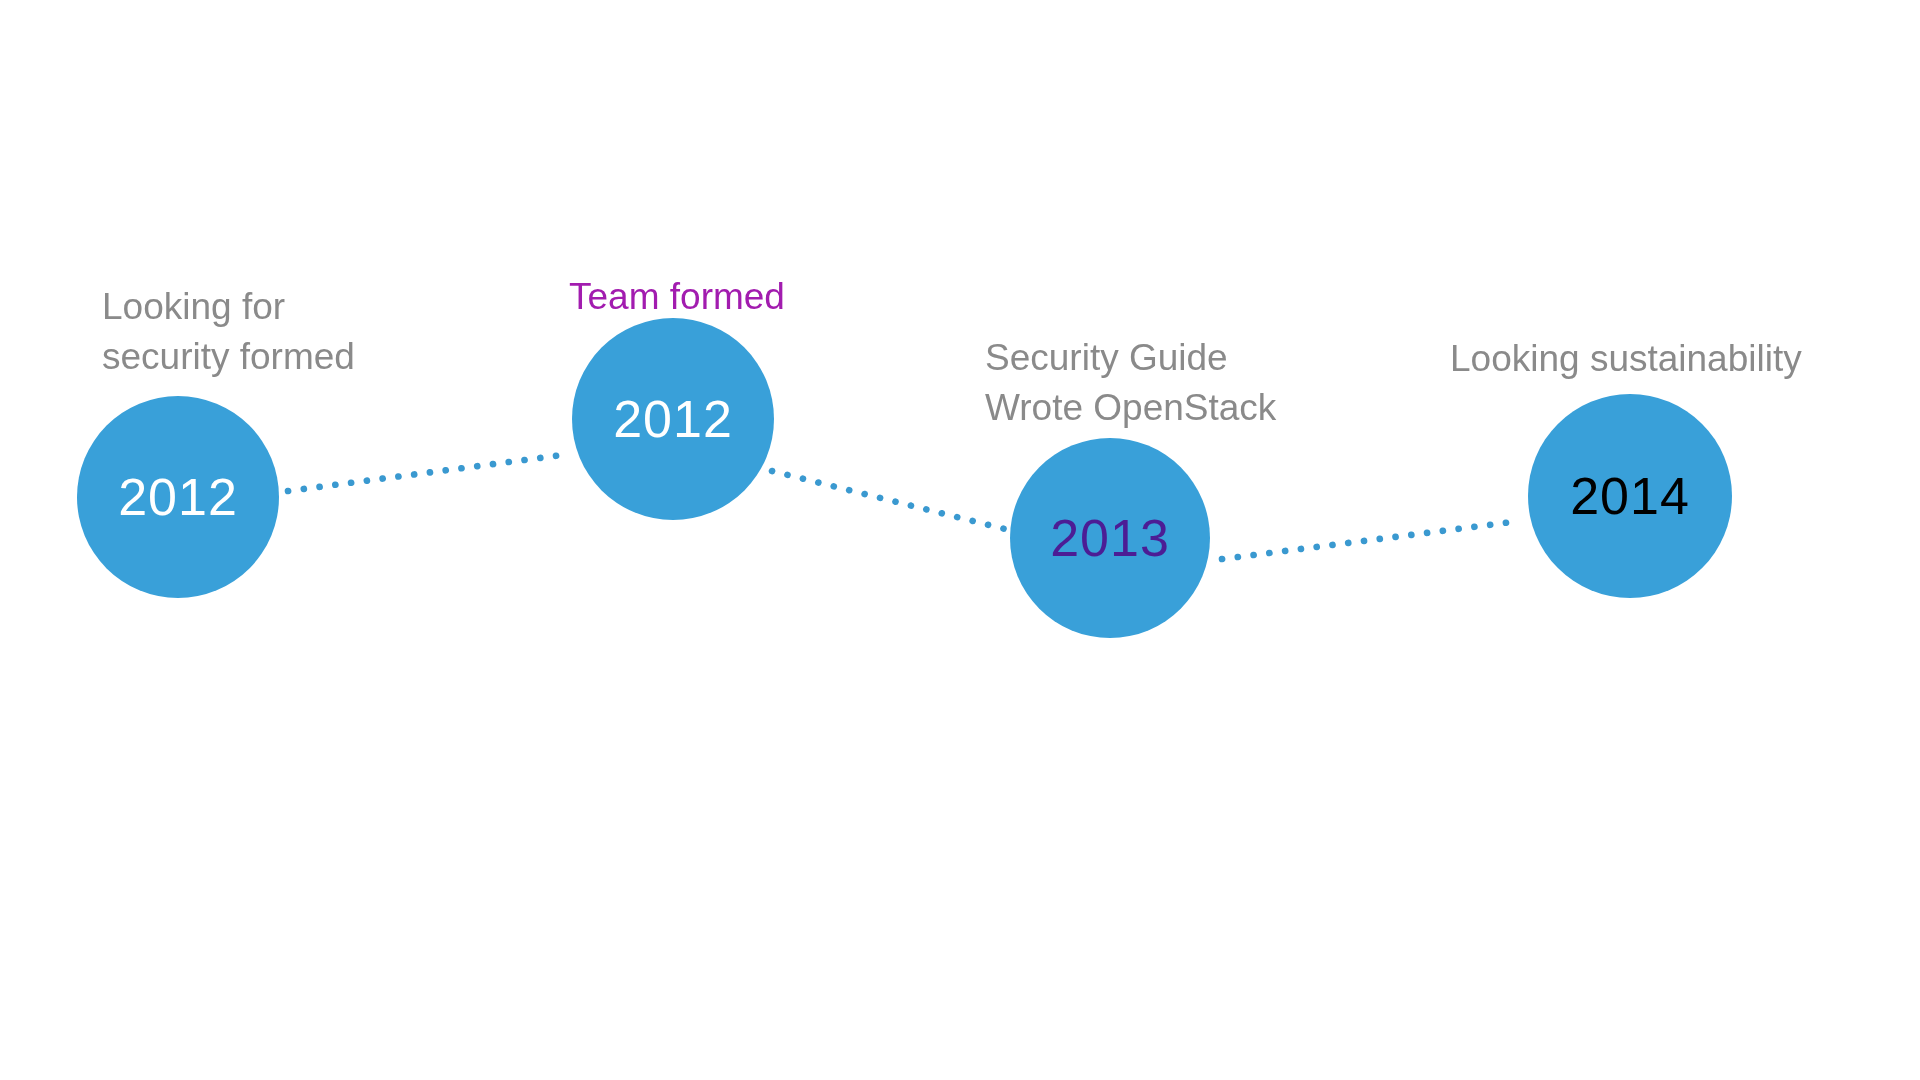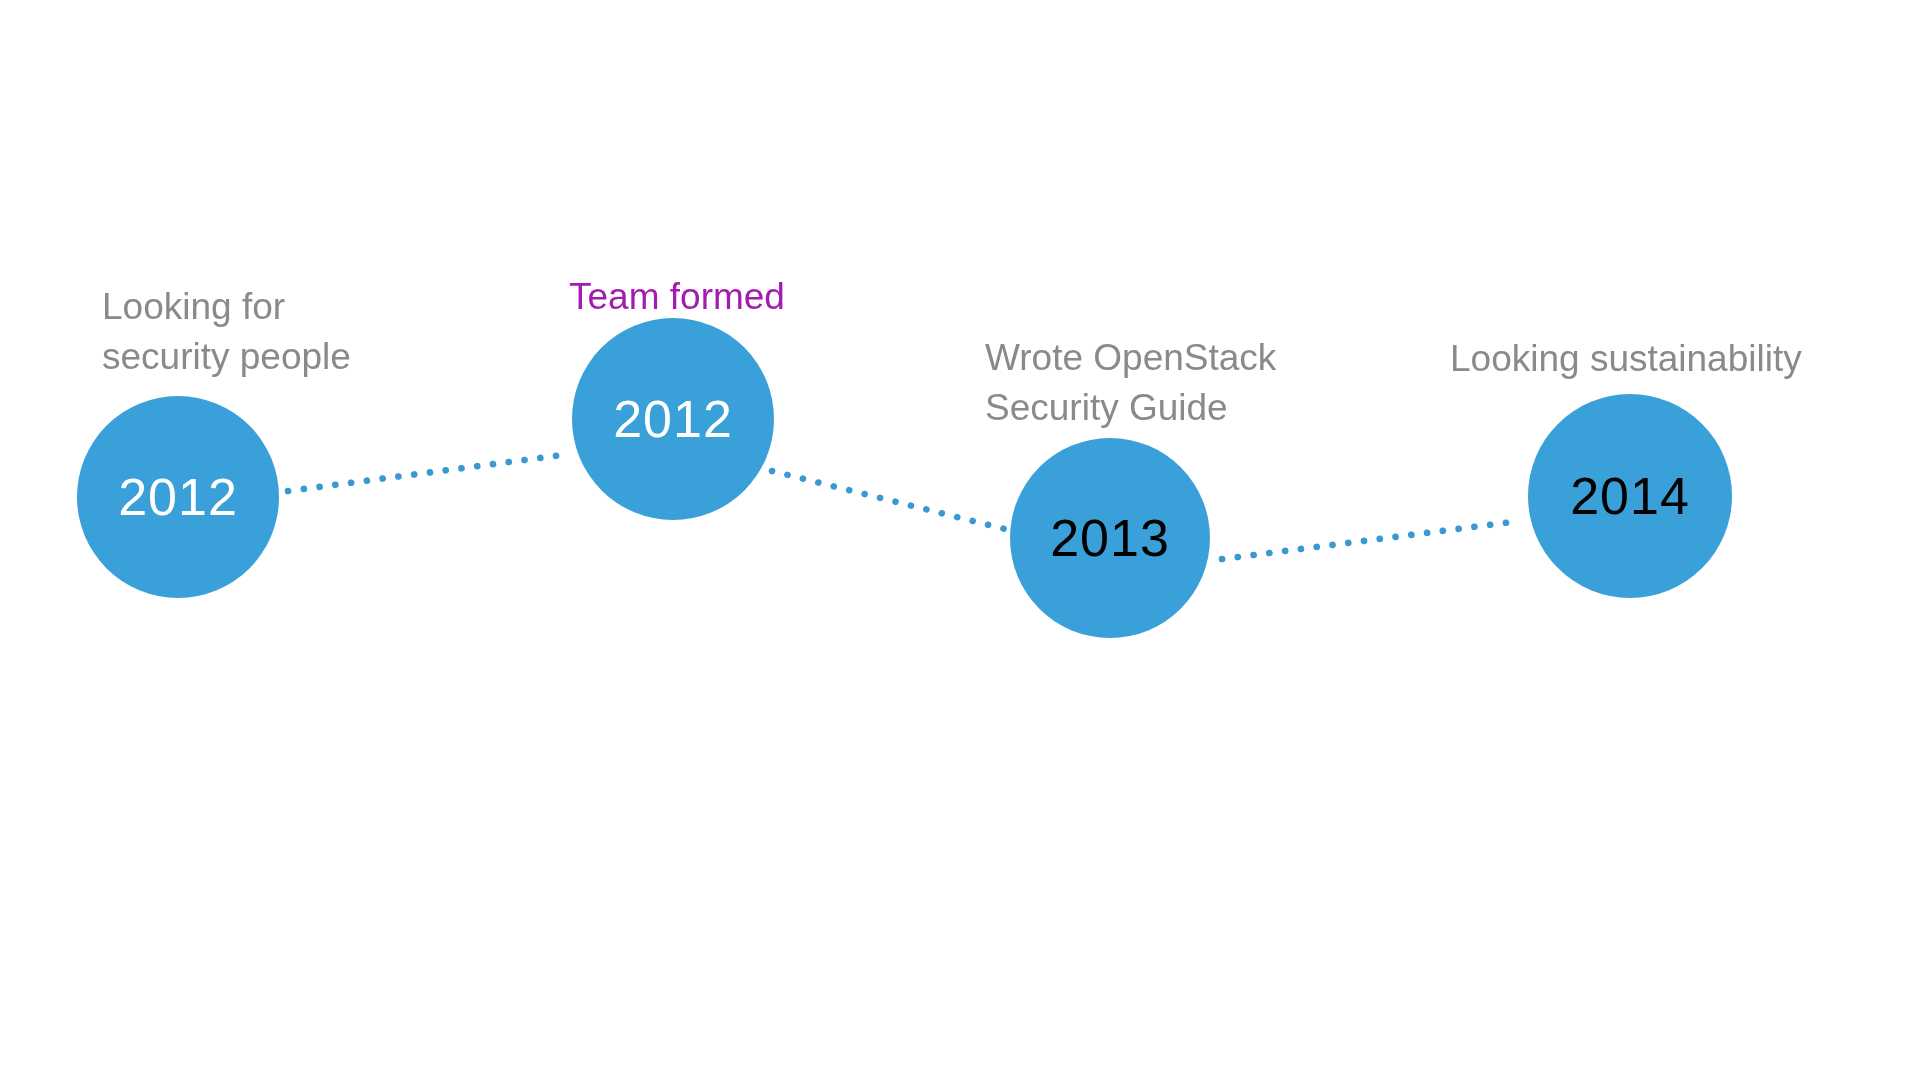--- a/index.html
+++ b/index.html
@@ -54,37 +54,37 @@
 
 <div class="stage">
   <svg class="connector-layer" viewBox="0 0 1920 1080" xmlns="http://www.w3.org/2000/svg">
       <line x1="288" y1="491" x2="570" y2="454" stroke="#3A99D0" stroke-width="6.6" stroke-linecap="round" stroke-dasharray="0.1 15.8"></line>
       <line x1="772" y1="471" x2="1005" y2="529" stroke="#3A99D0" stroke-width="6.6" stroke-linecap="round" stroke-dasharray="0.1 15.8"></line>
       <line x1="1222" y1="559" x2="1520" y2="521" stroke="#3A99D0" stroke-width="6.6" stroke-linecap="round" stroke-dasharray="0.1 15.8"></line>
     </svg>
   <div id="milestones">
       <div class="milestone-label" style="left: 102px; top: 282px; color: rgb(138, 138, 138);">
         <div>Looking for</div>
-        <div>security people</div>
+        <div>security formed</div>
       </div>
       <div class="milestone-node" style="left: 178px; top: 497px; width: 202px; height: 202px; background: rgb(57, 160, 217);">
         <span class="milestone-year" style="color: rgb(255, 255, 255);">2012</span>
       </div>
       <div class="milestone-label center" style="left: 677px; top: 260px; color: #a21caf; margin-top: 12px;">
         <div>Team formed</div>
       </div>
       <div class="milestone-node" style="left: 673px; top: 419px; width: 202px; height: 202px; background: rgb(57, 160, 217);">
         <span class="milestone-year" style="color: rgb(255, 255, 255);">2012</span>
       </div>
       <div class="milestone-label" style="left: 985px; top: 333px; color: rgb(138, 138, 138);">
+        <div>Security Guide</div>
         <div>Wrote OpenStack</div>
-        <div>Security Guide</div>
       </div>
       <div class="milestone-node" style="left: 1110px; top: 538px; width: 200px; height: 200px; background: rgb(57, 160, 217);">
-        <span class="milestone-year" style="color: #000000;">2013</span>
+        <span class="milestone-year" style="color: #4c1d95;">2013</span>
       </div>
       <div class="milestone-label" style="left: 1450px; top: 334px; color: rgb(138, 138, 138);">
         <div>Looking sustainability</div>
       </div>
       <div class="milestone-node" style="left: 1630px; top: 496px; width: 204px; height: 204px; background: rgb(57, 160, 217);">
         <span class="milestone-year" style="color: #000000;">2014</span>
       </div>
     </div>
 </div>
 

